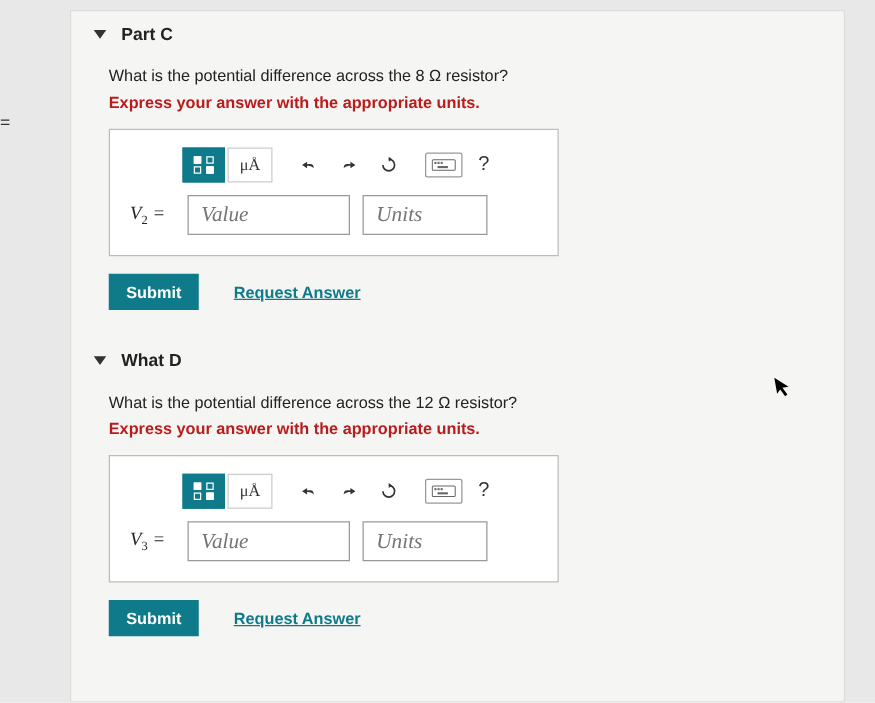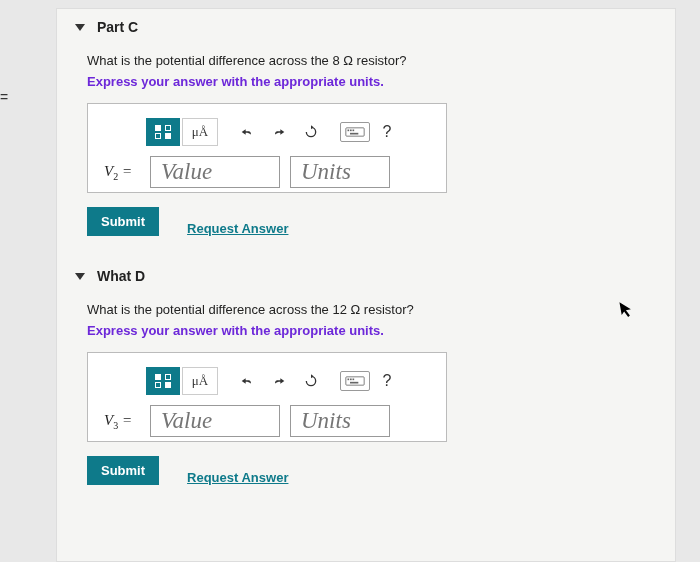--- a/index.html
+++ b/index.html
@@ -54,27 +54,27 @@
       padding: 8px 30px 22px 30px;
     }
     .question {
       font-size: 13px;
       color: #222;
       margin-bottom: 6px;
     }
     .instruction {
       font-size: 13px;
       font-weight: bold;
-      color: #6d28d9;
+      color: #b91c1c;
       margin-bottom: 14px;
     }
     .answer-box {
       border: 1px solid #bbb;
       background: #fff;
-      padding: 14px 16px 4px 16px;
+      padding: 14px 16px 16px 16px;
       display: inline-block;
       min-width: 360px;
     }
     .toolbar {
       display: flex;
       align-items: center;
       gap: 2px;
       margin-left: 42px;
       margin-bottom: 10px;
     }
@@ -123,30 +123,30 @@
       color: #222;
       width: 36px;
       text-align: left;
     }
     .var-label sub { font-size: 10px; font-style: normal;}
     .value-input, .units-input {
       border: 1px solid #999;
       height: 32px;
       font-family: 'Times New Roman', serif;
       font-style: italic;
-      font-size: 23px;
+      font-size: 17px;
       color: #888;
       padding: 0 10px;
       background: #fff;
     }
     .value-input { width: 130px; }
     .units-input { width: 100px; }
     .submit-row {
       display: flex;
-      align-items: flex-end;
+      align-items: center;
       gap: 16px;
       margin-top: 14px;
     }
     .submit-btn {
       background: #0e7a8a;
       color: #fff;
       border: none;
       padding: 7px 14px;
       font-size: 13px;
       font-weight: bold;

